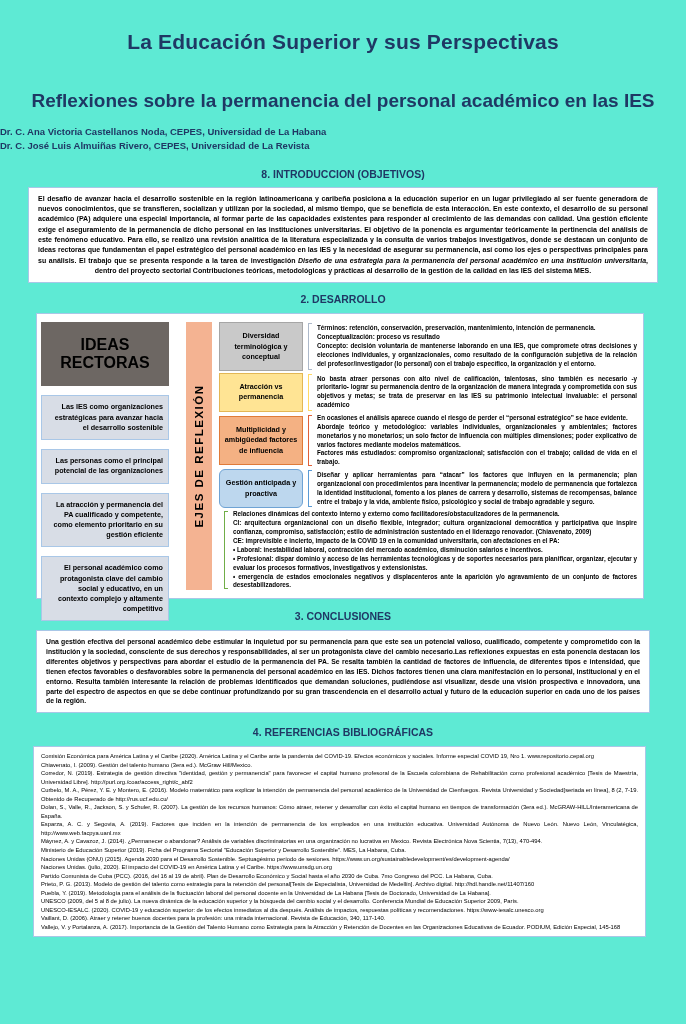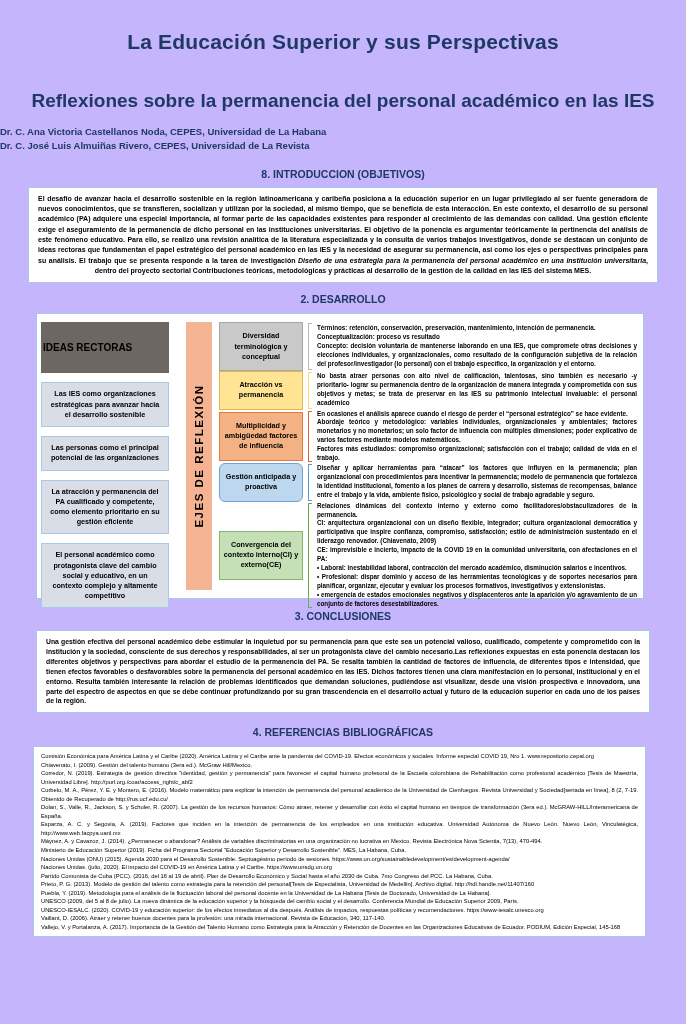--- a/index.html
+++ b/index.html
@@ -1,18 +1,18 @@
 <!DOCTYPE html>
 <html><head>
 <meta charset="utf-8">
 <style>
   html,body { margin:0; padding:0; background:#ffffff; }
   .poster {
     position:relative; width:686px; height:1024px; box-sizing:border-box;
-    background:#c4b5fd; overflow:hidden;
+    background:#5eead4; overflow:hidden;
     font-family:"Liberation Sans", sans-serif; color:#000;
   }
   .page-title {
     margin:30px 18px 0; text-align:center;
     color:#1f3864; font-size:21px; font-weight:bold; letter-spacing:0.2px;
   }
   .page-subtitle {
     margin:36px 18px 0; text-align:center;
     color:#1f3864; font-size:19px; font-weight:bold;
   }
@@ -38,26 +38,26 @@
   }
   .intro-box .italic { font-style:italic; }
 
   
   .des-panel {
     margin:8px 42px 0 36px; height:286px; padding:5px 6px 5px 4px;
     display:flex; align-items:stretch;
   }
   .ideas-col { width:128px; display:flex; flex-direction:column; padding-top:3px; }
   .ideas-header {
-    background:#6d6763; color:#000; font-weight:bold; font-size:10px;
-    text-align:left; padding:20px 2px; margin-bottom:9px;
+    background:#6d6763; color:#000; font-weight:bold; font-size:16px;
+    text-align:center; padding:14px 2px; margin-bottom:9px;
   }
   .idea-item {
     background:#d8dde6; border:1px solid #a9c7e7;
-    font-size:7.2px; font-weight:bold; text-align:center; line-height:1.42;
+    font-size:7.2px; font-weight:bold; text-align:right; line-height:1.42;
     padding:6px 5px; margin-bottom:9px;
   }
   .ejes-bar {
     position:relative; width:26px; margin:3px 0 3px 17px; background:#f4b392; flex:none;
   }
   .ejes-bar span {
     position:absolute; top:50%; left:50%;
     transform:translate(-50%,-50%) rotate(-90deg);
     white-space:nowrap; font-weight:bold; font-size:11.5px; letter-spacing:1.5px; color:#000;
   }
@@ -158,21 +158,20 @@
 Factores más estudiados: compromiso organizacional; satisfacción con el trabajo; calidad de vida en el trabajo.</div>
       </div>
 
       <div class="eje-row c4">
         <div class="eje-label">Gestión anticipada y proactiva</div>
         <div class="eje-bracket"></div>
         <div class="eje-text">Diseñar y aplicar herramientas para “atacar” los factores que influyen en la permanencia; plan organizacional con procedimientos para incentivar la permanencia; modelo de permanencia que fortalezca la identidad institucional, fomento a los planes de carrera y desarrollo, sistemas de recompensas, balance entre el trabajo y la vida, ambiente físico, psicológico y social de trabajo agradable y seguro.</div>
       </div>
 
       <div class="eje-row c5">
-        <div class="eje-label">Convergencia del contexto interno(CI) y externo(CE)</div>
         <div class="eje-bracket"></div>
         <div class="eje-text">Relaciones dinámicas del contexto interno y externo como facilitadores/obstaculizadores de la permanencia.
 CI: arquitectura organizacional con un diseño flexible, integrador; cultura organizacional democrática y participativa que inspire confianza, compromiso, satisfacción; estilo de administración sustentado en el liderazgo renovador. (Chiavenato, 2009)
 CE: imprevisible e incierto, impacto de la COVID 19 en la comunidad universitaria, con afectaciones en el PA:
 •  Laboral: inestabilidad laboral, contracción del mercado académico, disminución salarios e incentivos.
 •  Profesional: dispar dominio y acceso de las herramientas tecnológicas y de soportes necesarios para planificar, organizar, ejecutar y evaluar los procesos formativos, investigativos y extensionistas.
 •  emergencia de estados emocionales negativos y displacenteros ante la aparición y/o agravamiento de un conjunto de factores desestabilizadores.</div>
       </div>
 
     </div>

